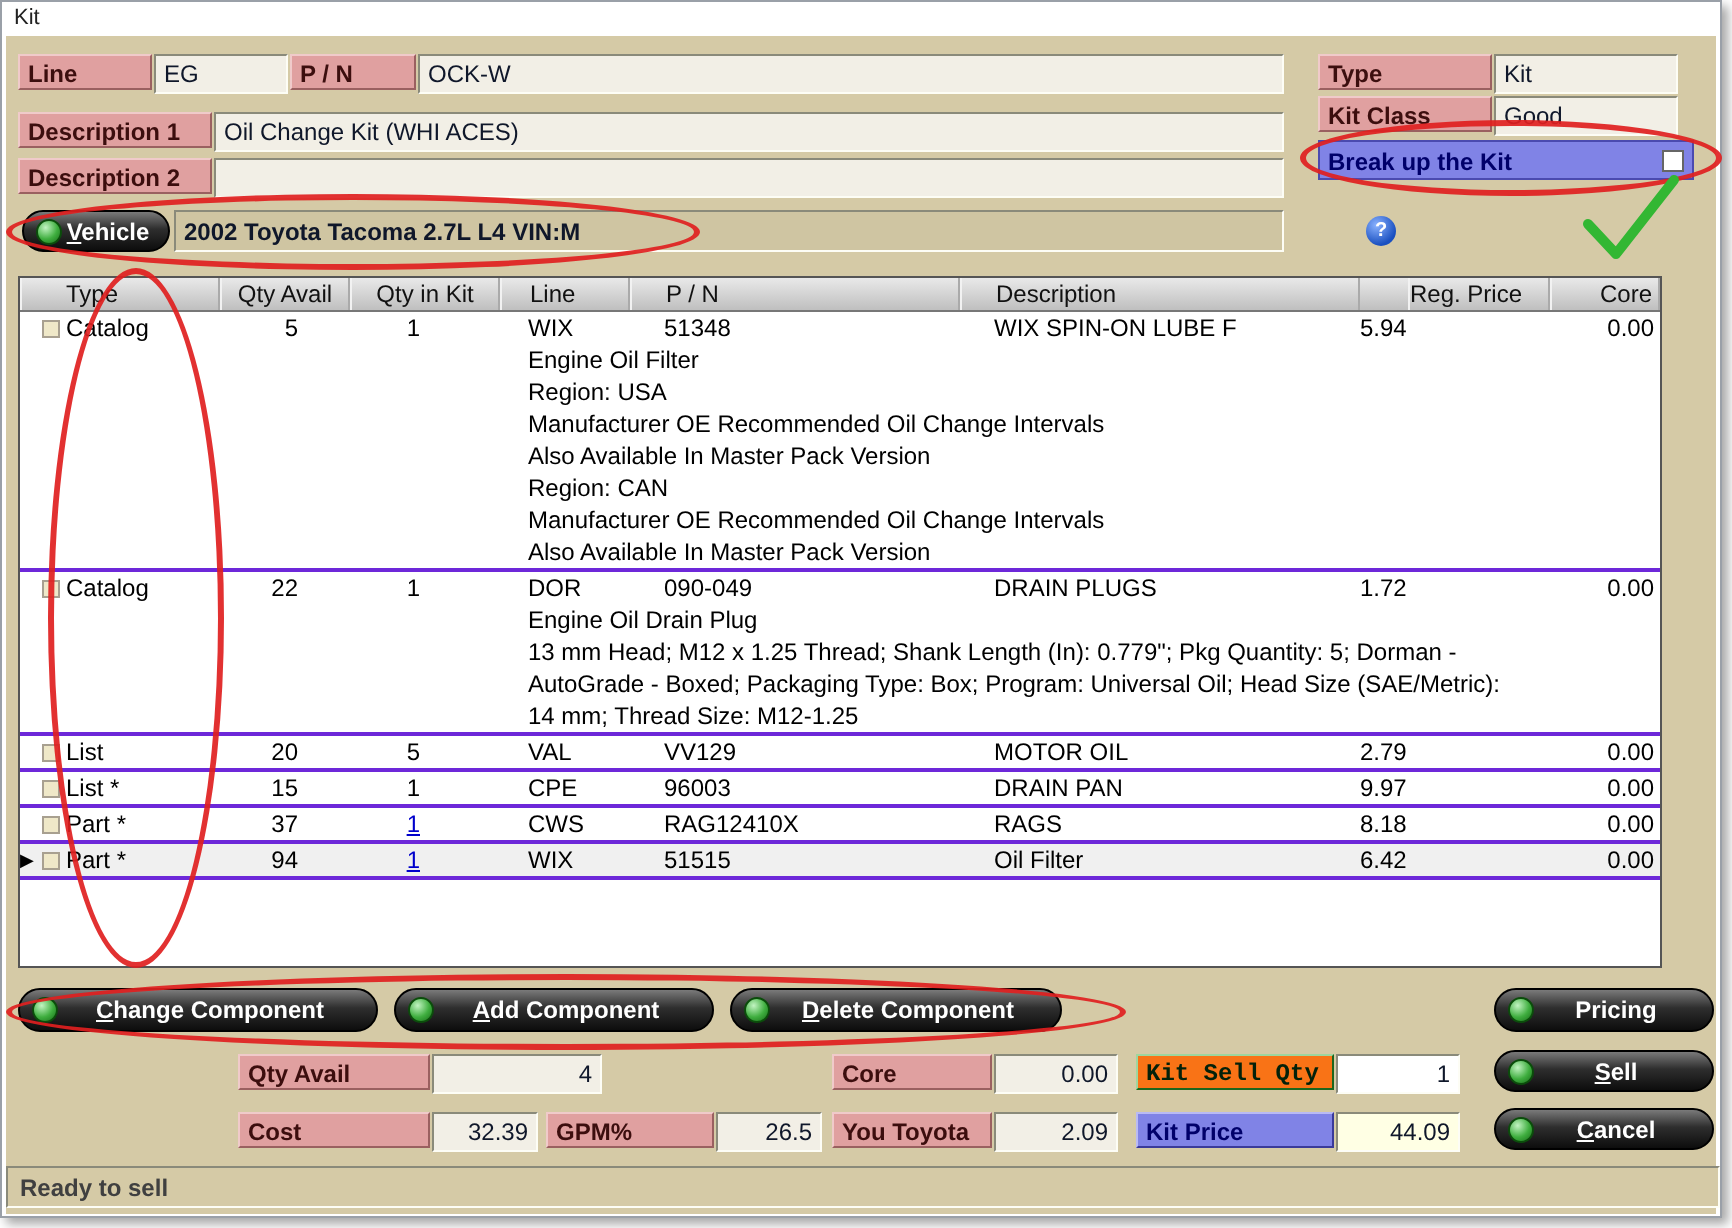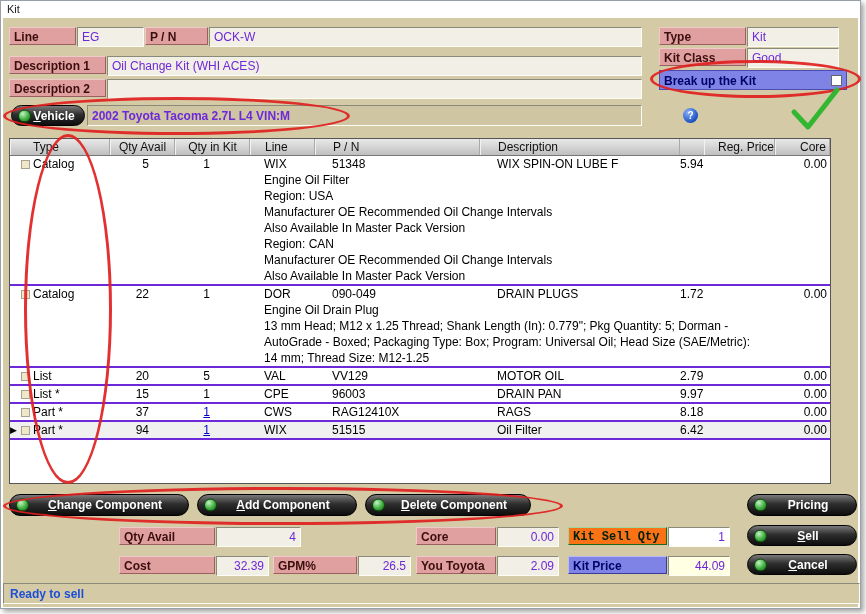--- a/index.html
+++ b/index.html
@@ -11,21 +11,21 @@
   .titlebar { position:absolute; left:6px; top:2px; font-size:11px; color:#222; }
   .tanbg { position:absolute; left:2px; top:17px; width:855px; height:589px; background:#d5caa6; }
 
   .plabel { position:absolute; height:18px; background:#e0a0a0; border:1px solid;
             border-color:#f0caca #9a6060 #9a6060 #f0caca; font-weight:bold; font-size:12px;
             color:#3c0e0e; padding:2px 4px 0; overflow:hidden; white-space:nowrap; }
   .glabel { background:#f97316; border-color:#9ed69e #1d661d #1d661d #9ed69e; color:#03210a;font-family:Liberation Mono, monospace; }
   .blabel { background:#8083e6; border-color:#b9baf4 #3a3a9a #3a3a9a #b9baf4; color:#00006a; }
 
   .fieldbox { position:absolute; height:18px; background:#f2efe6; border:1px solid;
-              border-color:#8a8a7a #fdfdf5 #fdfdf5 #8a8a7a; font-size:12px; color:#6d28d9;
+              border-color:#8a8a7a #fdfdf5 #fdfdf5 #8a8a7a; font-size:12px; color:#0f172a;
               padding:2px 4px 16px; overflow:hidden; white-space:nowrap; }
   .num { text-align:right; }
   .ffwhite { background:#ffffff; }
   .ffyellow { background:#ffffe4; }
 
   .breakbar { position:absolute; height:20px; background:#8083e6; border:1px solid #4a4ab0;
               color:#00006a; font-weight:bold; font-size:12px; padding:3px 4px 0; }
   .breakbar .cb { position:absolute; right:4px; top:4px; width:11px; height:11px;
                   background:#ffffff; border:1px solid #666; }
 
@@ -49,21 +49,21 @@
                background:#ffffff; border:1px solid #555; overflow:hidden; }
   .thead { display:grid; grid-template-columns:100px 65px 75px 65px 165px 200px 95px 55px;
            height:17px; background:linear-gradient(#e9e9e9,#bfbfbf); border-bottom:1px solid #777;
            font-size:12px; color:#111; }
   .thead .hc { padding-top:1px; border-right:1px solid #aaa; border-left:1px solid #f2f2f2;
                overflow:hidden; white-space:nowrap; }
   .h0 { padding-left:22px; }
   .h1,.h2 { text-align:center; }
   .h3 { padding-left:14px; }
   .h4,.h5 { padding-left:17px; }
-  .h6 { text-align:right;margin-left:24px; }
+  .h6 { text-align:left;margin-left:24px; }
   .h7 { text-align:right; padding-right:3px; }
 
   .trow { border-bottom:2px solid #6d28d9; font-size:12px; }
   .trow.selected { background:#f0f0f0; }
   .mainline { display:grid; grid-template-columns:100px 65px 75px 65px 165px 200px 95px 55px;
               line-height:16px; }
   .c { overflow:hidden; white-space:nowrap; }
   .c0 { display:flex; align-items:center; }
   .rowarrow { width:11px; font-size:9px; line-height:16px; color:#000; visibility:hidden; flex:0 0 11px; }
   .rowicon { width:9px; height:9px; margin-right:3px; background:#efe8c8; border:1px solid #a8a090; flex:0 0 9px; }
@@ -71,21 +71,21 @@
   .c2 { text-align:right; padding-right:40px; }
   .c2.qtylink { color:#0000cc; text-decoration:underline; cursor:pointer; }
   .c3 { padding-left:14px; }
   .c4,.c5 { padding-left:17px; }
   .c6 { text-align:left; padding-right:13px; }
   .c7 { text-align:right; padding-right:3px; }
   .detail { margin-left:254px; line-height:16px; white-space:nowrap; overflow:hidden; }
 
   .statusbar { position:absolute; left:2px; top:582px; width:857px; height:21px;
                background:#d5caa6; border:1px solid; border-color:#8a8a7a #fdfdf5 #fdfdf5 #8a8a7a;
-               font-size:12px; font-weight:bold; color:#1d4ed8; padding:3px 0 0 6px; }
+               font-size:12px; font-weight:bold; color:#404040; padding:3px 0 0 6px; }
 
   
   .oval { position:absolute; border:3px solid rgba(223,32,32,.92); border-radius:50%;
           pointer-events:none; }
   .checkmark { position:absolute; pointer-events:none; }
 </style>
 </head>
 <body>
 
 <div class="window">

